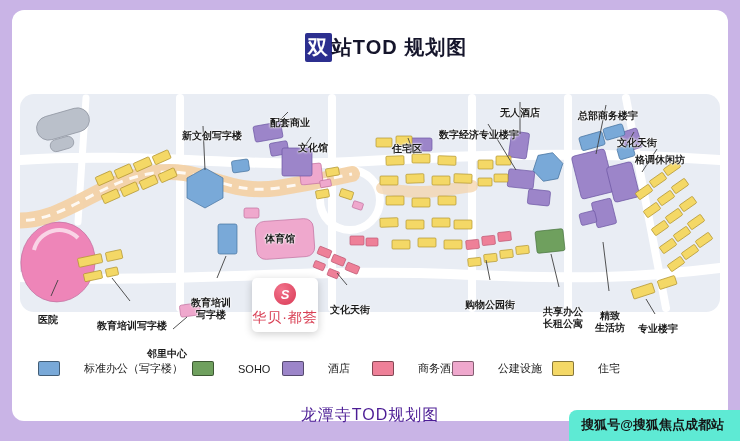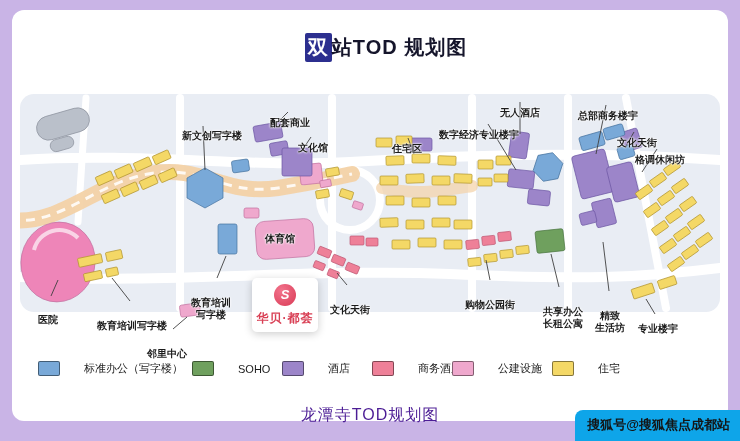--- a/index.html
+++ b/index.html
@@ -36,37 +36,37 @@
     background:#ffffff;border-radius:5px;
     box-shadow:0 2px 8px rgba(0,0,0,.20);
     display:flex;flex-direction:column;align-items:center;justify-content:center;gap:4px;
   }
   .logo-mark{
     width:22px;height:22px;border-radius:50%;
     background:radial-gradient(circle at 35% 30%,#f2738c,#d93a55);
     color:#fff;font-size:13px;font-weight:bold;font-style:italic;
     display:flex;align-items:center;justify-content:center;
   }
-  .logo-name{font-size:12px;font-weight:bold;color:#d94055;letter-spacing:1px;}
+  .logo-name{font-size:14px;font-weight:normal;color:#d94055;letter-spacing:1px;}
   .legend{
     position:absolute;left:38px;top:361px;width:664px;height:20px;
   }
   .legend-item{position:absolute;top:0;display:flex;align-items:center;gap:24px;}
   .legend-swatch{
     width:22px;height:15px;border-radius:2px;border:1px solid rgba(0,0,0,.45);
     box-sizing:border-box;flex:0 0 auto;
   }
   .legend-label{font-size:11px;color:#1c1c1c;white-space:nowrap;}
   .caption{
     position:absolute;left:50%;transform:translateX(-50%);top:405px;
     font-size:16px;color:#4c1d95;letter-spacing:1px;white-space:nowrap;
   }
   .watermark{
-    position:absolute;right:0;bottom:0;background:#0ea5e9;
-    padding:6px 10px 7px 12px;border-top-left-radius:8px;
+    position:absolute;right:0;bottom:0;background:#5eead4;
+    padding:6px 16px 7px 12px;border-top-left-radius:8px;
     font-size:13px;font-weight:600;color:#141414;white-space:nowrap;
   }
 </style>
 </head>
 <body>
 
 <div class="panel"></div>
 
 <div class="title">
   <span class="hl" style="background: rgb(44, 47, 143);">双</span><span>站TOD 规划图</span>

